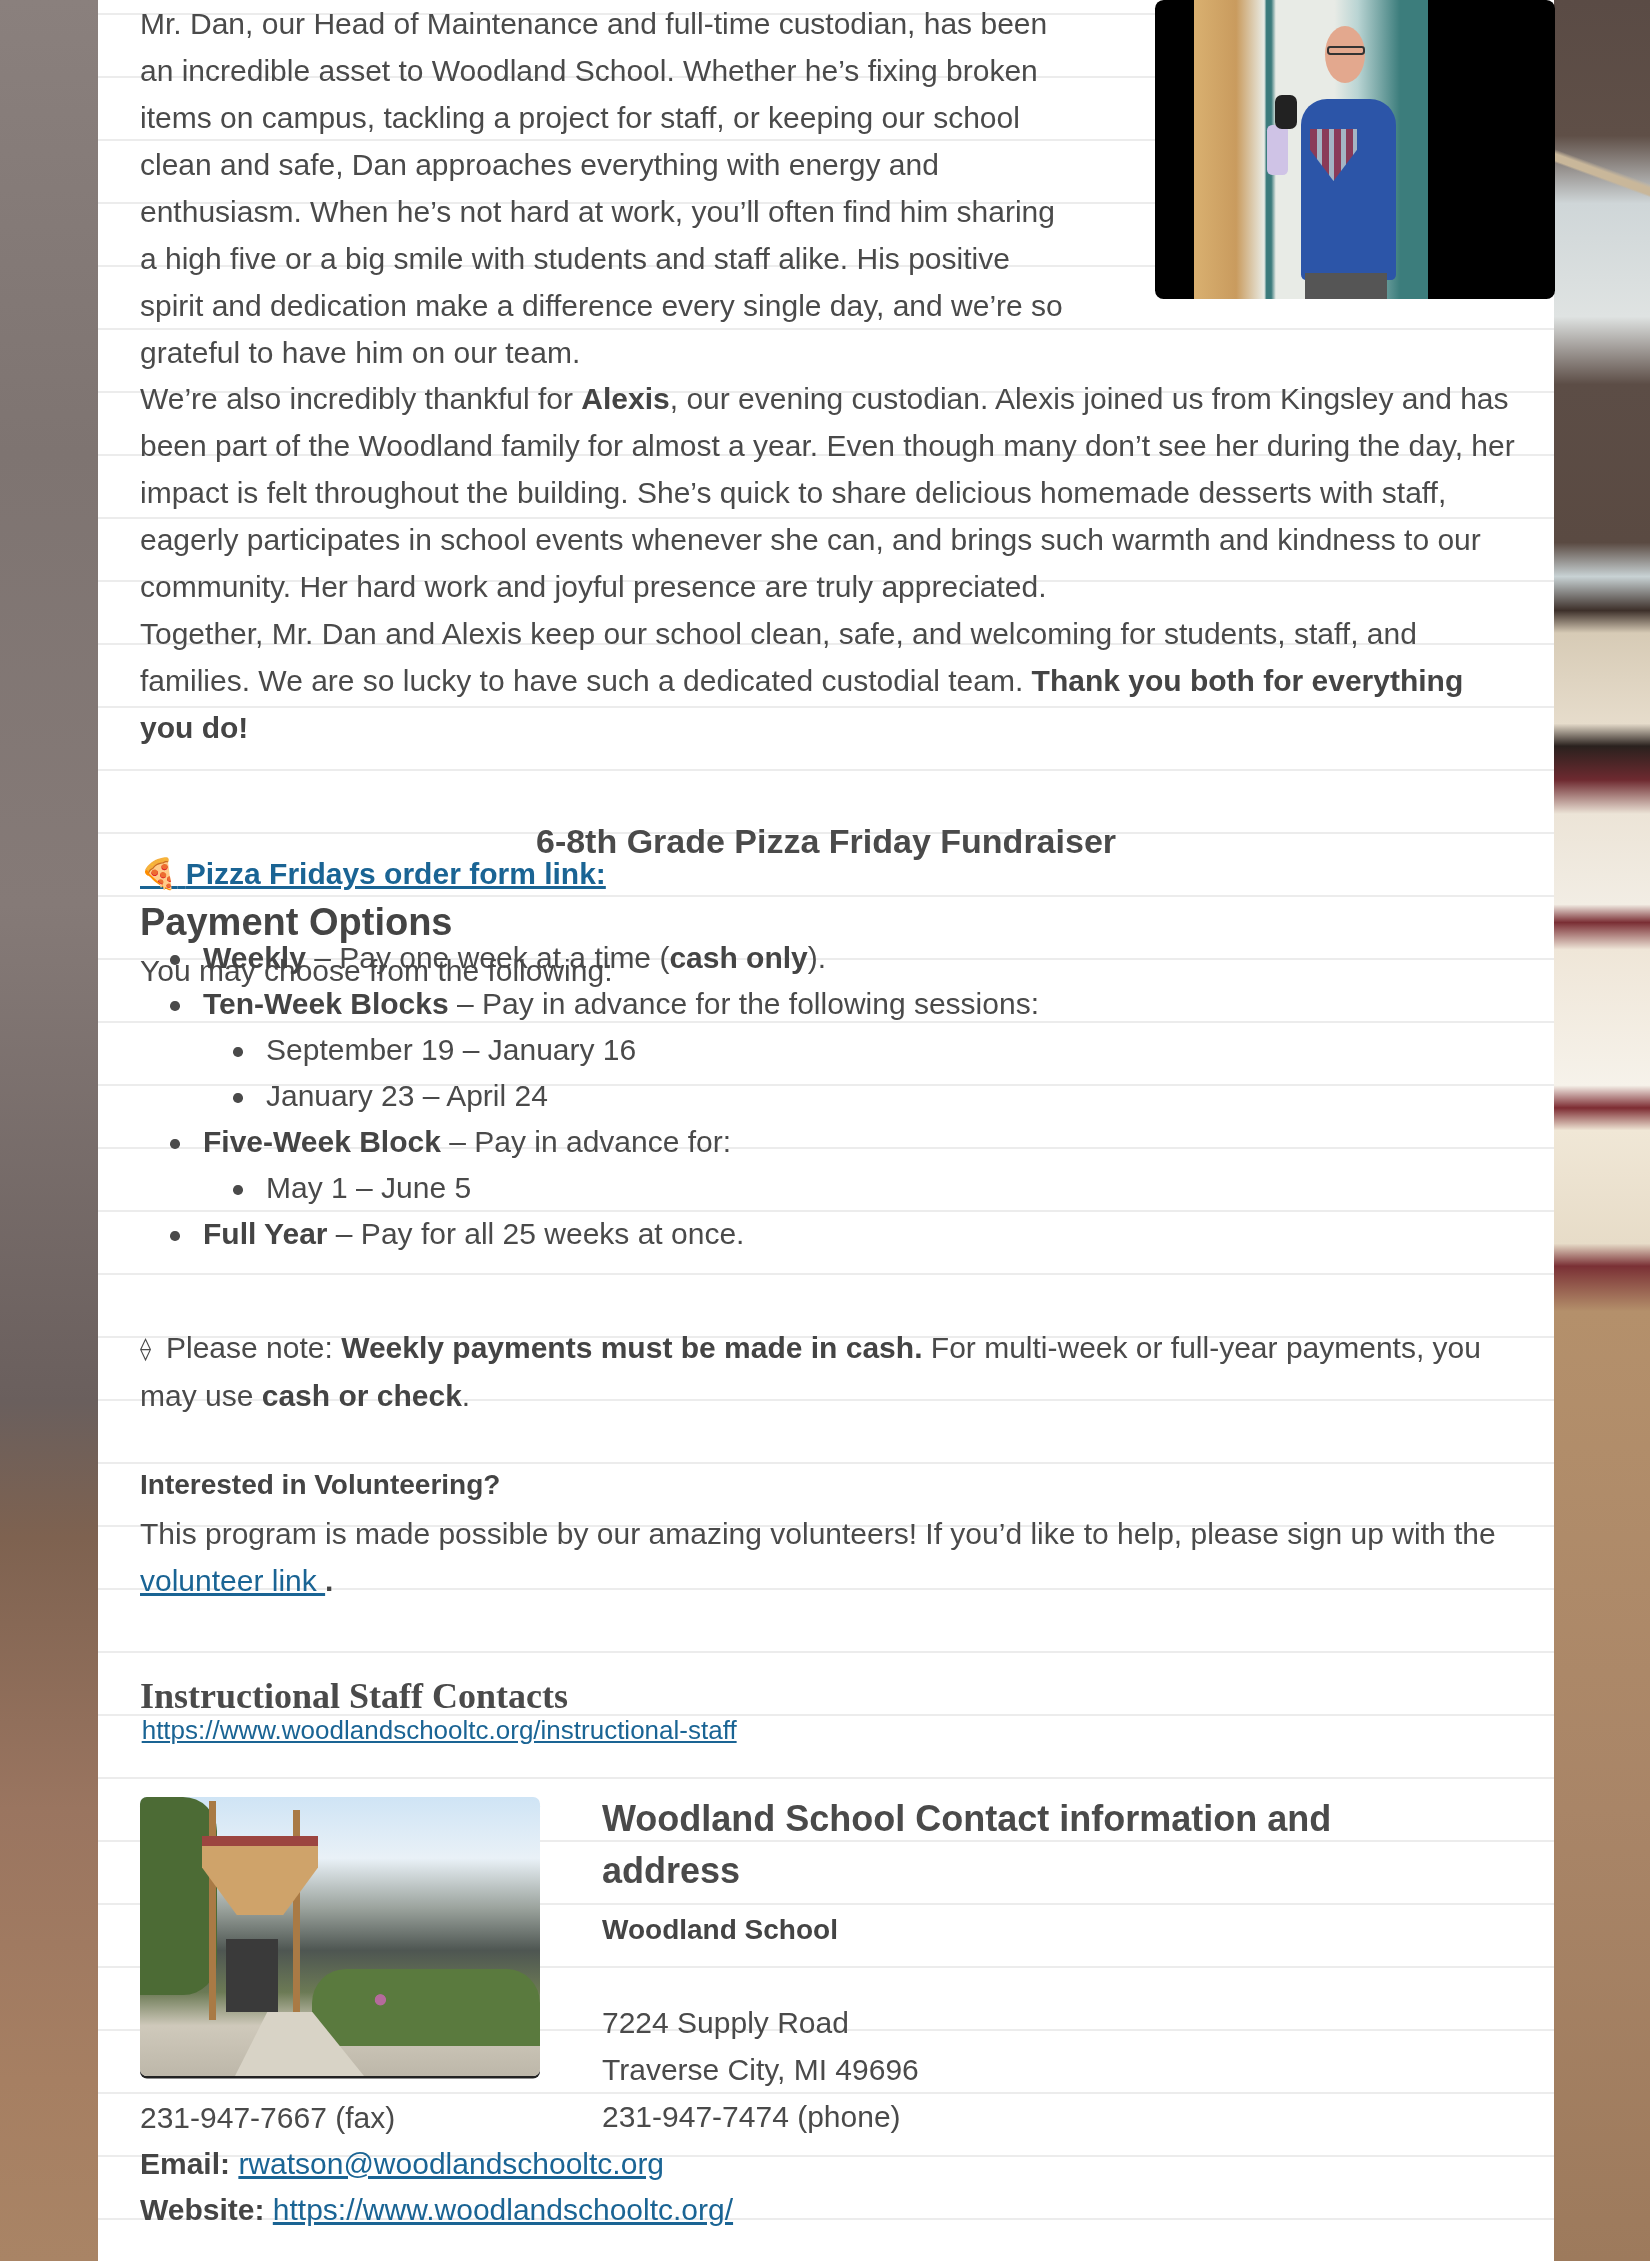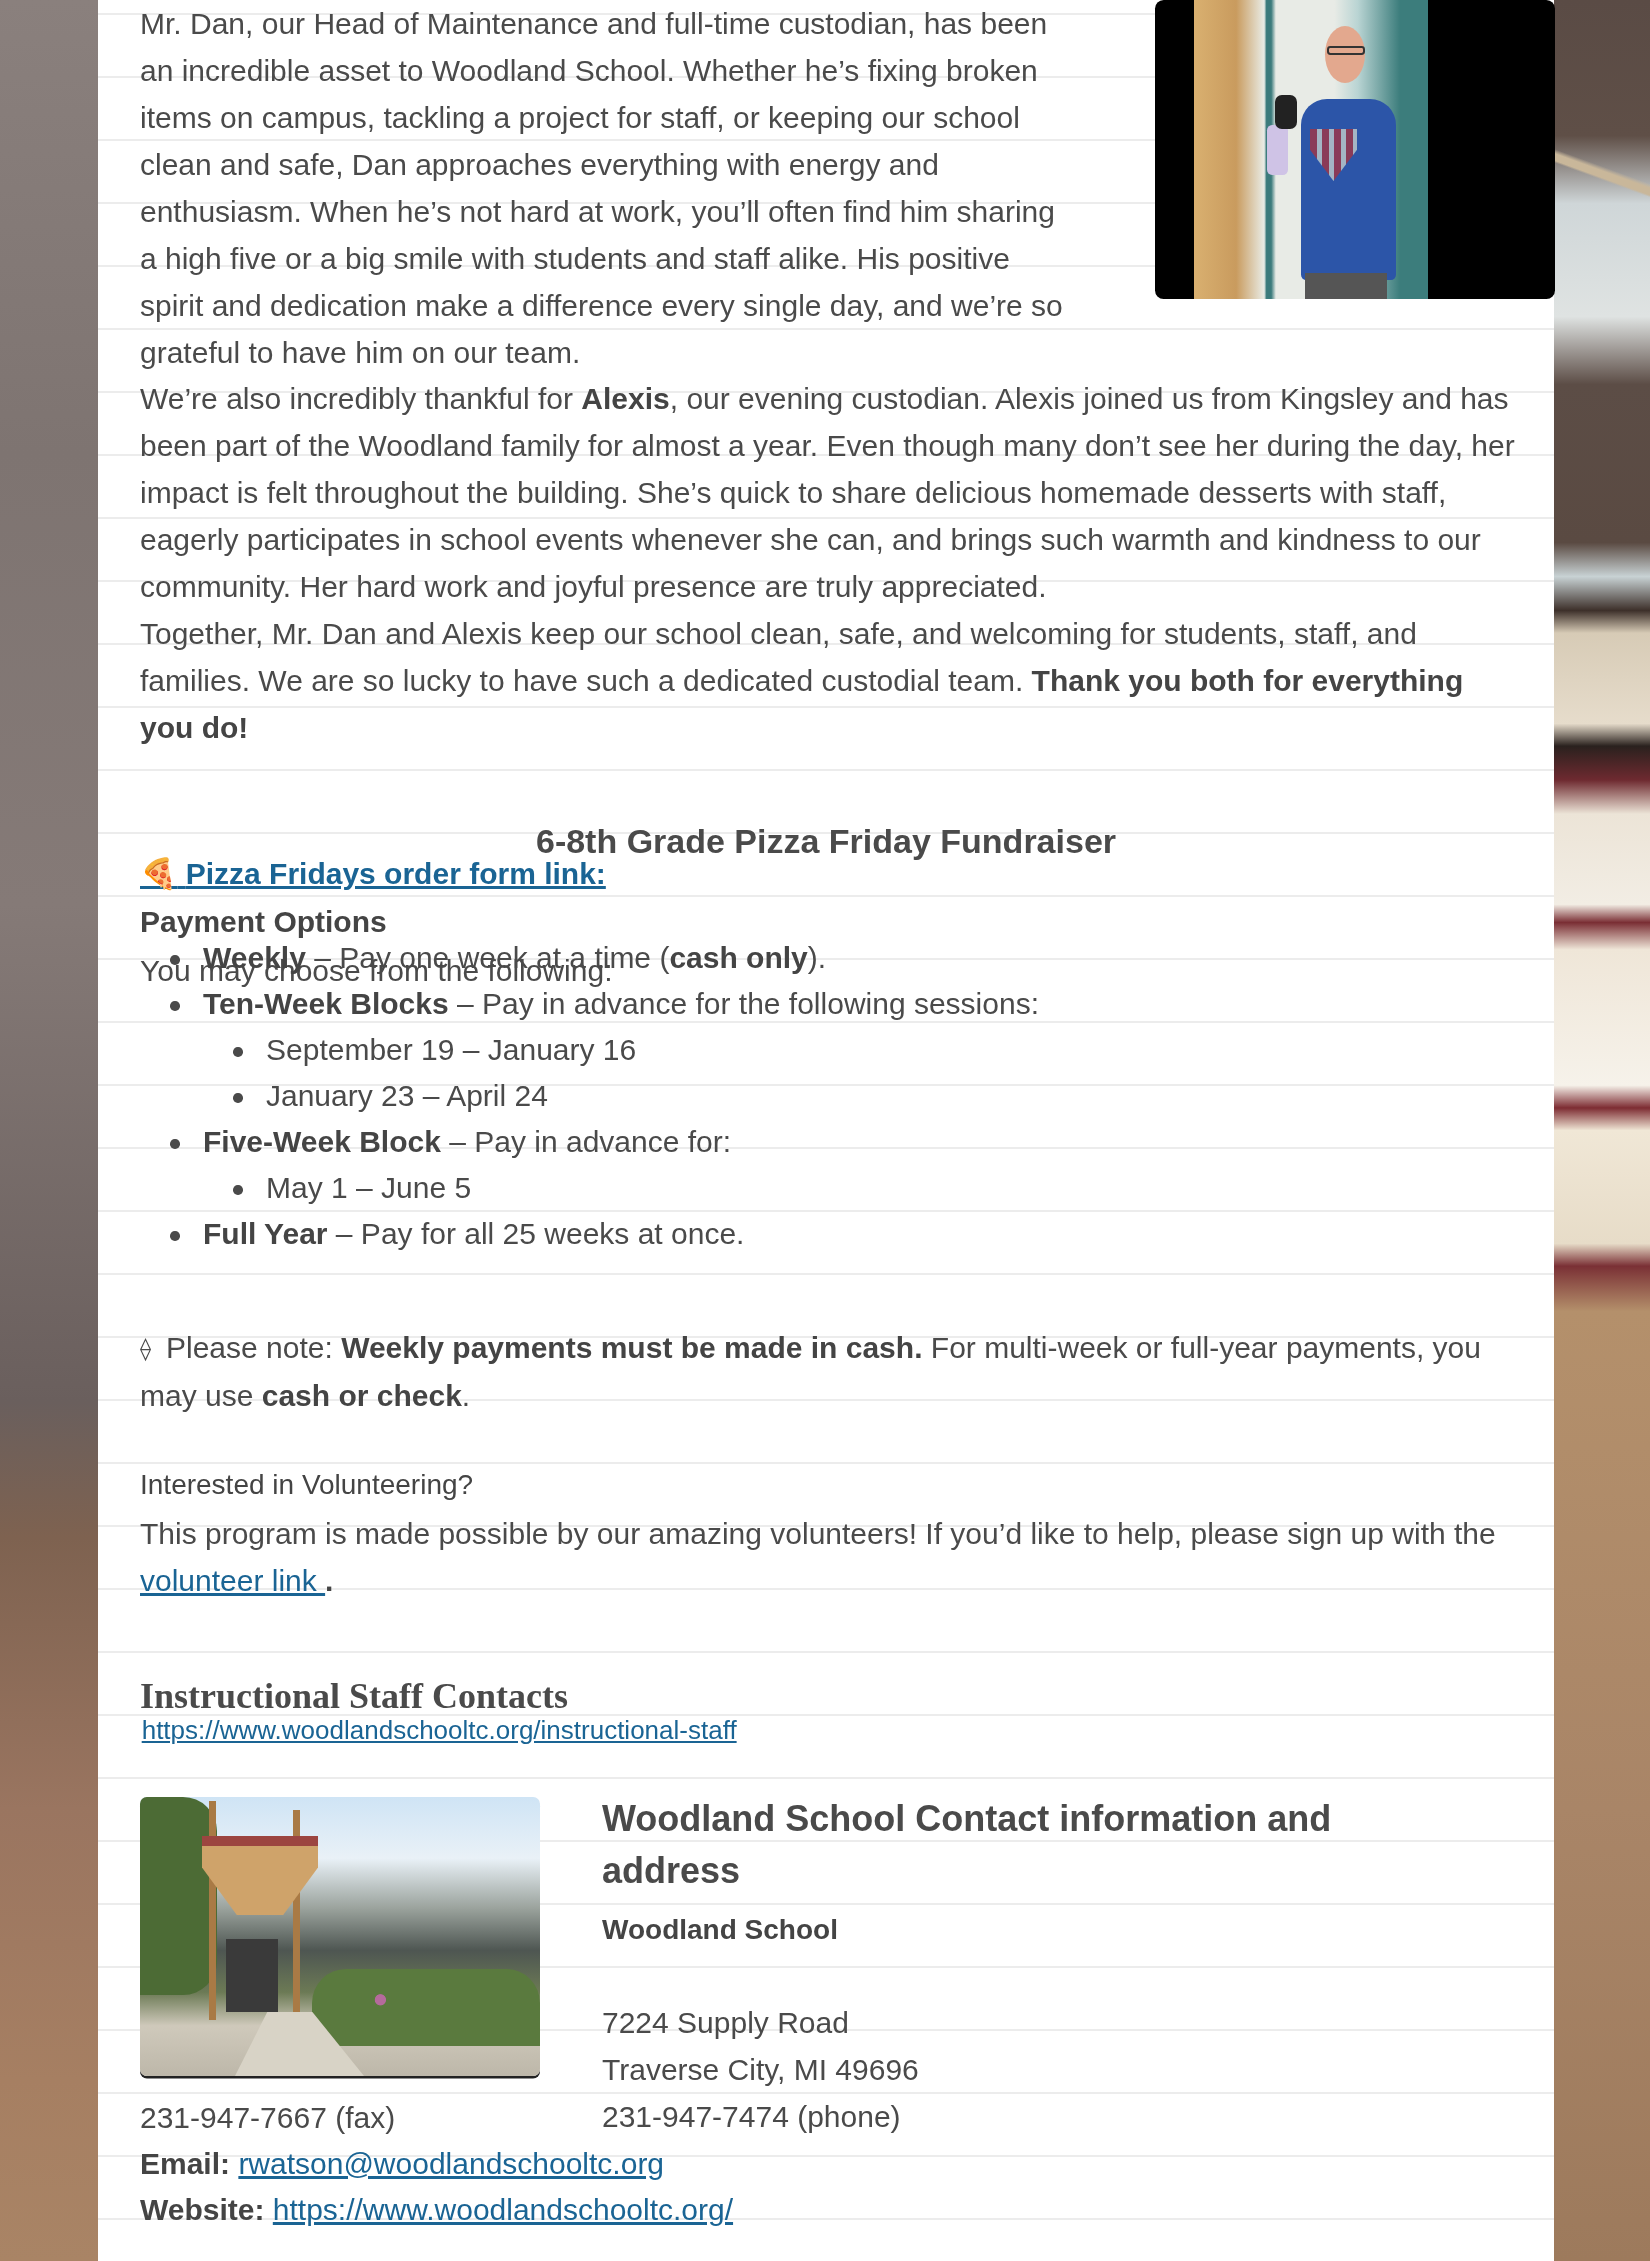--- a/index.html
+++ b/index.html
@@ -50,31 +50,31 @@
   .photo-dan .pants { position: absolute; left: 150px; top: 273px; width: 82px; height: 26px; background: #555; }
   .photo-dan .bottle { position: absolute; left: 112px; top: 125px; width: 20.6px; height: 50px; background: #cfc3e6; border-radius: 5.2px; }
   .photo-dan .glove { position: absolute; left: 120px; top: 95px; width: 22.4px; height: 34px; background: #222; border-radius: 6.9px; }
 
   .block-alexis { position: absolute; left: 0; top: 375px; width: 1384px; }
   .heading-pizza {
     position: absolute; left: 0; right: 0; top: 787px; text-align: center;
     font-size: 34px; font-weight: bold; color: #4a4a4a; line-height: 52px;
   }
   .pizza-link { position: absolute; left: 0; top: 851px; font-size: 30px; font-weight: bold; line-height: 46px; }
-  .pay-head { position: absolute; left: 0; top: 899px; font-size: 30px; font-weight: bold; line-height: 46px; color: #444; }
+  .pay-head { position: absolute; left: 0; top: 899px; font-size: 38px; font-weight: bold; line-height: 46px; color: #444; }
   .pay-intro { position: absolute; left: 0; top: 947px; }
   ul.pay { position: absolute; left: 0; top: 935px; margin: 0; padding: 0 0 0 63px; list-style: none; width: 1290px; }
   ul.pay li, ul.sub li { font-size: 30px; line-height: 46px; position: relative; }
   ul.pay > li::before, ul.sub > li::before {
     content: ""; position: absolute; left: -33px; top: 20px; width: 9.5px; height: 9.5px; border-radius: 50%; background: #4a4a4a;
   }
   ul.sub { margin: 0; padding: 0 0 0 63px; list-style: none; }
   .note { position: absolute; left: 0; top: 1324px; width: 1384px; }
   .note-icon { display: inline-block; width: 26px; font-size: 22.4px; vertical-align: 1.7px; }
-  .vol-head { position: absolute; left: 0; top: 1462px; font-size: 28px; font-weight: normal; line-height: 46px; color: #444; }
+  .vol-head { position: absolute; left: 0; top: 1462px; font-size: 28px; font-weight: bold; line-height: 46px; color: #444; }
   .vol-text { position: absolute; left: 0; top: 1510px; width: 1384px; }
   .staff-head { position: absolute; left: 0; top: 1640px; font-size: 36px; font-weight: bold; line-height: 52px; color: #4a4a4a; font-family: Liberation Serif, serif; }
   .staff-link { position: absolute; left: 1.7px; top: 1707px; font-size: 26px; line-height: 46px; }
   .photo-school {
     position: absolute; left: 0; top: 1797px; width: 400px; height: 279px; border-radius: 6.9px; overflow: hidden;
     background: linear-gradient(180deg, #cfe4f5 0%, #e9f1f7 22%, #9aa29c 40%, #4e5652 55%, #6c7a55 70%, #cfc9bb 82%, #bdb7a9 100%);
     box-shadow: 0 2.6px 0 #222;
   }
   .photo-school .tree { position: absolute; left: 0; top: 0; width: 77px; height: 198px; background: #4c6b35; border-radius: 0 34px 34px 0; }
   .photo-school .canopy { position: absolute; left: 62px; top: 39px; width: 116px; height: 69px; background: #cfa36a; clip-path: polygon(0 0, 100% 0, 100% 40%, 70% 100%, 30% 100%, 0 40%); border-top: 10.3px solid #9c4540; }

